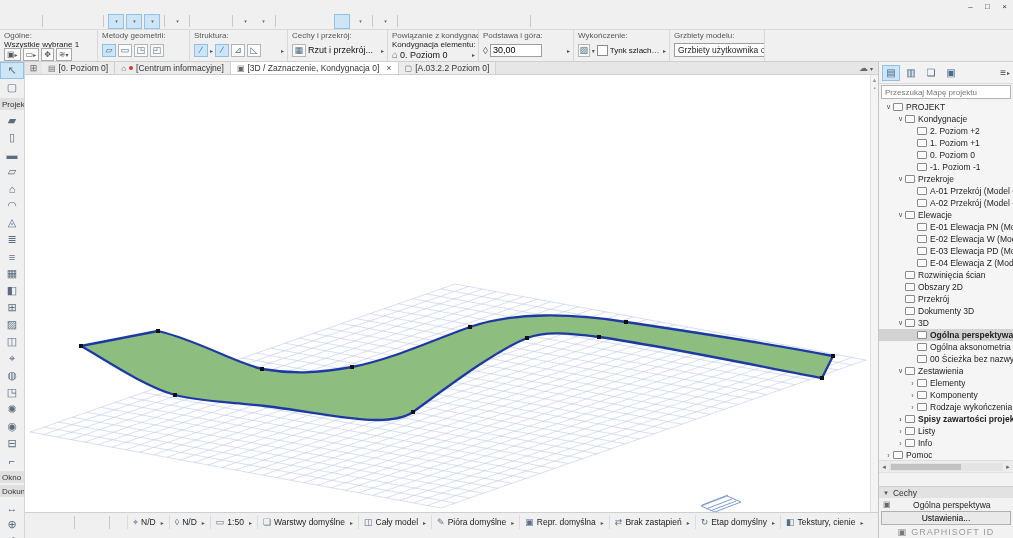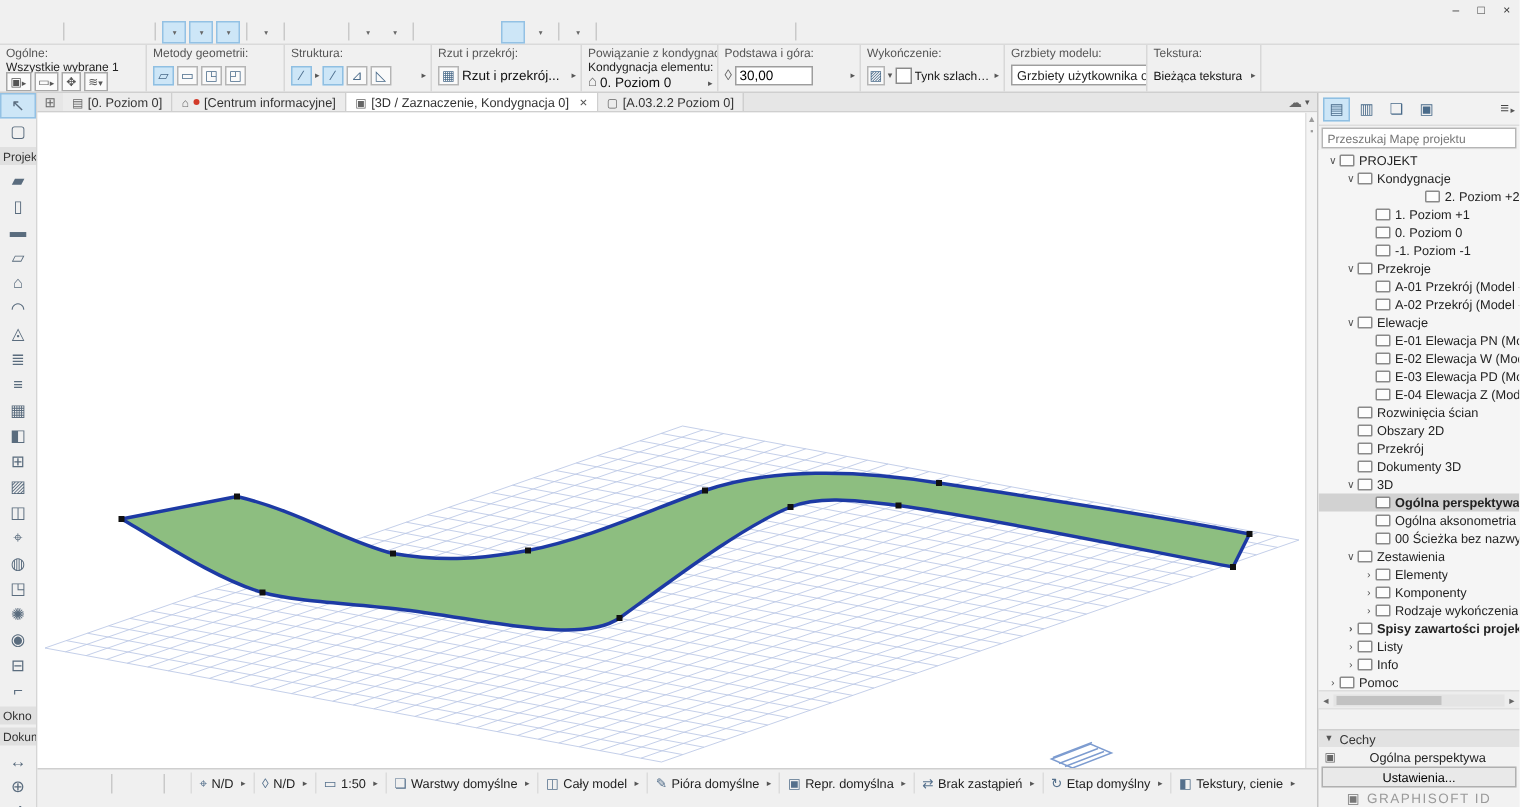--- a/index.html
+++ b/index.html
@@ -190,21 +190,21 @@
     <div class="ibr">
       <span class="ibico sel">∕</span>
         <span class="arr">▸</span>
       <span class="ibico sel">∕</span>
       <span class="ibico">⊿</span>
       <span class="ibico">◺</span>
       <span class="arr" style="margin-left:auto">▸</span>
     </div>
   </div>
   <div class="ibs" style="width:100px">
-    <span class="ibh">Rzut i przekrój:</span>
+    <span class="ibh">Cechy i przekrój:</span>
     <div class="ibr">
       <span class="ibico">▦</span>
       <span class="ibval">Rzut i przekrój...</span>
       <span class="arr" style="margin-left:auto">▸</span>
     </div>
   </div>
   <div class="ibs" style="width:91px">
     <span class="ibh">Powiązanie z kondygnacjami:</span>
     <span class="ibsub">Kondygnacja elementu:</span>
     <div class="ibr">
@@ -231,27 +231,20 @@
       <span class="arr">▸</span>
     </div>
   </div>
   <div class="ibs" style="width:95px">
     <span class="ibh">Grzbiety modelu:</span>
     <div class="ibr">
       <span class="ibsel">
         <span>Grzbiety użytkownika ostre</span>
 
       </span>
-    </div>
-  </div>
-  <div class="ibs" style="width:76px">
-    <span class="ibh">Tekstura:</span>
-    <div class="ibr">
-      <span class="ibval" style="font-size:8px">Bieżąca tekstura</span>
-      <span class="arr" style="margin-left:auto">▸</span>
     </div>
   </div>
 </div>
 
 <div class="main">
 
   <div class="toolbox">
 
   <div class="trow sel">
         <span>↖</span>
@@ -576,21 +569,21 @@
     <div class="ttr" style="padding-left: 5px;">
           <span class="texp">∨</span>
           <span class="tic"></span>
           <span class="tlb">PROJEKT</span>
         </div>
         <div class="ttr" style="padding-left: 17px;">
           <span class="texp">∨</span>
           <span class="tic"></span>
           <span class="tlb">Kondygnacje</span>
         </div>
-        <div class="ttr" style="padding-left: 29px; justify-content: flex-end;">
+        <div class="ttr" style="padding-left: 29px;">
           <span class="texp"></span>
           <span class="tic"></span>
           <span class="tlb">2. Poziom +2</span>
         </div>
         <div class="ttr" style="padding-left: 29px;">
           <span class="texp"></span>
           <span class="tic"></span>
           <span class="tlb">1. Poziom +1</span>
         </div>
         <div class="ttr" style="padding-left: 29px;">

